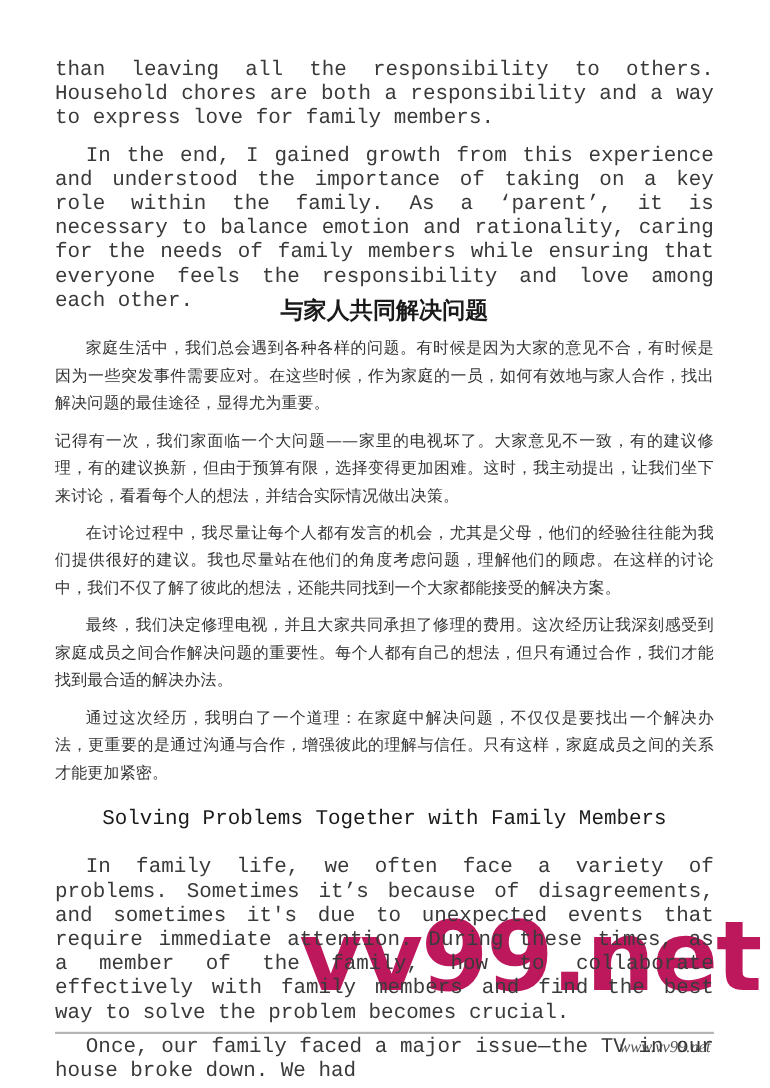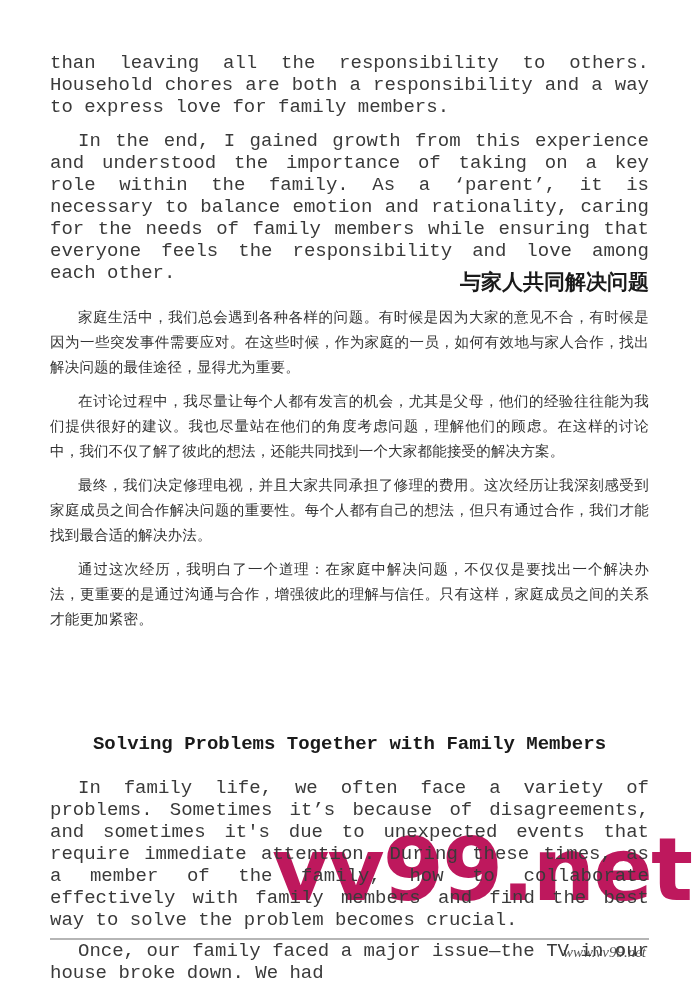--- a/index.html
+++ b/index.html
@@ -14,27 +14,27 @@
       margin: 0;
     }
     .zh {
       font-family: "DejaVu Serif", "Liberation Serif", serif;
       font-size: 14.5px; line-height: 25px; text-align: justify; color: #333333;
       margin: 0; letter-spacing: 0.2px;
     }
     .indent { text-indent: 28px; }
     .block { position: absolute; left: 0; width: 599px; }
     .h-zh {
-      position: absolute; left: 0; width: 599px; text-align: right;
+      position: absolute; left: 0; width: 599px; text-align: center;
       font-family: "DejaVu Sans", "Liberation Sans", sans-serif; font-weight: bold;
       font-size: 21px; color: #1a1a1a; top: 268px; margin: 0;
     }
     .h-en {
       position: absolute; left: 0; width: 599px; text-align: center;
-      font-family: "Liberation Mono", "DejaVu Sans Mono", monospace; font-weight: bold;
+      font-family: "Liberation Mono", "DejaVu Sans Mono", monospace; font-weight: normal;
       font-size: 19px; color: #1a1a1a; top: 733px; margin: 0;
     }
     .watermark {
       position: absolute; left: 272px; top: 826px;
       font-family: "DejaVu Sans", "Liberation Sans", sans-serif; font-weight: bold;
       font-size: 88px; color: #be185d; letter-spacing: -2px; z-index: 0; line-height: 1;
     }
     .content { position: relative; z-index: 1; }
     .footer-rule {
       position: absolute; left: 50px; top: 938px; width: 599px; height: 2px; background: #b5b5b5;
@@ -54,20 +54,21 @@
 
   <div class="block" style="top:52px;">
     <p class="en">than leaving all the responsibility to others. Household chores are both a responsibility and a way to express love for family members.</p>
     <p class="en indent" style="margin-top:12px;">In the end, I gained growth from this experience and understood the importance of taking on a key role within the family. As a ‘parent’, it is necessary to balance emotion and rationality, caring for the needs of family members while ensuring that everyone feels the responsibility and love among each other.</p>
   </div>
 
   <h2 class="h-zh">与家人共同解决问题</h2>
 
   <div class="block" style="top:305px;">
     <p class="zh indent">家庭生活中，我们总会遇到各种各样的问题。有时候是因为大家的意见不合，有时候是因为一些突发事件需要应对。在这些时候，作为家庭的一员，如何有效地与家人合作，找出解决问题的最佳途径，显得尤为重要。</p>
+    <p class="zh" style="margin-top:9px;">记得有一次，我们家面临一个大问题——家里的电视坏了。大家意见不一致，有的建议修理，有的建议换新，但由于预算有限，选择变得更加困难。这时，我主动提出，让我们坐下来讨论，看看每个人的想法，并结合实际情况做出决策。</p>
     <p class="zh indent" style="margin-top:9px;">在讨论过程中，我尽量让每个人都有发言的机会，尤其是父母，他们的经验往往能为我们提供很好的建议。我也尽量站在他们的角度考虑问题，理解他们的顾虑。在这样的讨论中，我们不仅了解了彼此的想法，还能共同找到一个大家都能接受的解决方案。</p>
     <p class="zh indent" style="margin-top:9px;">最终，我们决定修理电视，并且大家共同承担了修理的费用。这次经历让我深刻感受到家庭成员之间合作解决问题的重要性。每个人都有自己的想法，但只有通过合作，我们才能找到最合适的解决办法。</p>
     <p class="zh indent" style="margin-top:9px;">通过这次经历，我明白了一个道理：在家庭中解决问题，不仅仅是要找出一个解决办法，更重要的是通过沟通与合作，增强彼此的理解与信任。只有这样，家庭成员之间的关系才能更加紧密。</p>
   </div>
 
   <h2 class="h-en">Solving Problems Together with Family Members</h2>
 
   <div class="block" style="top:777px;">
     <p class="en indent">In family life, we often face a variety of problems. Sometimes it’s because of disagreements, and sometimes it's due to unexpected events that require immediate attention. During these times, as a member of the family, how to collaborate effectively with family members and find the best way to solve the problem becomes crucial.</p>
     <p class="en indent" style="margin-top:9px;">Once, our family faced a major issue—the TV in our house broke down. We had</p>

